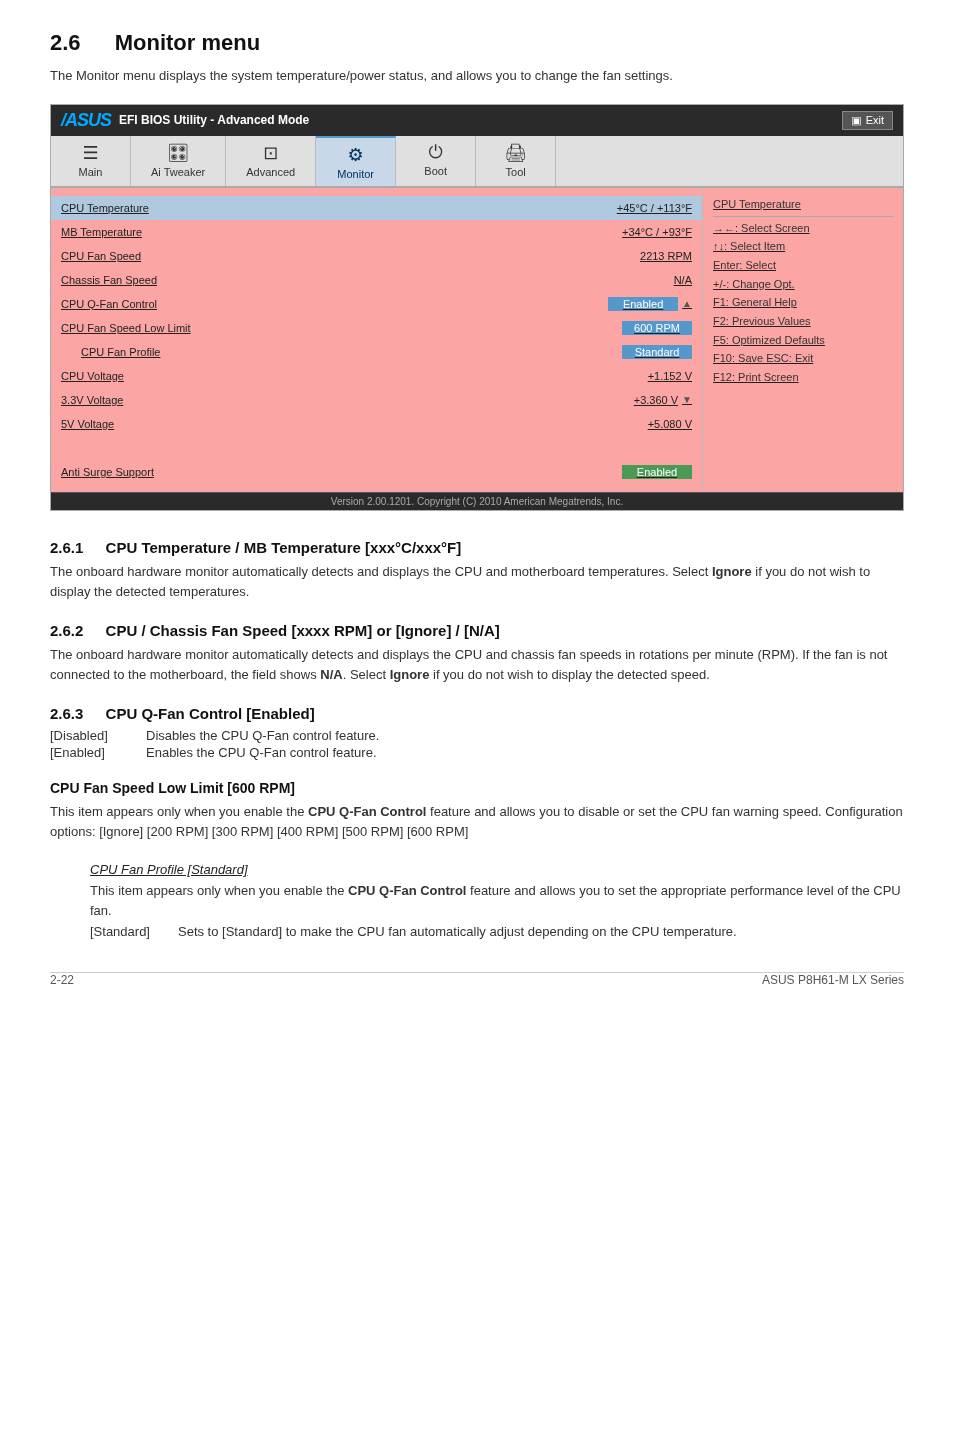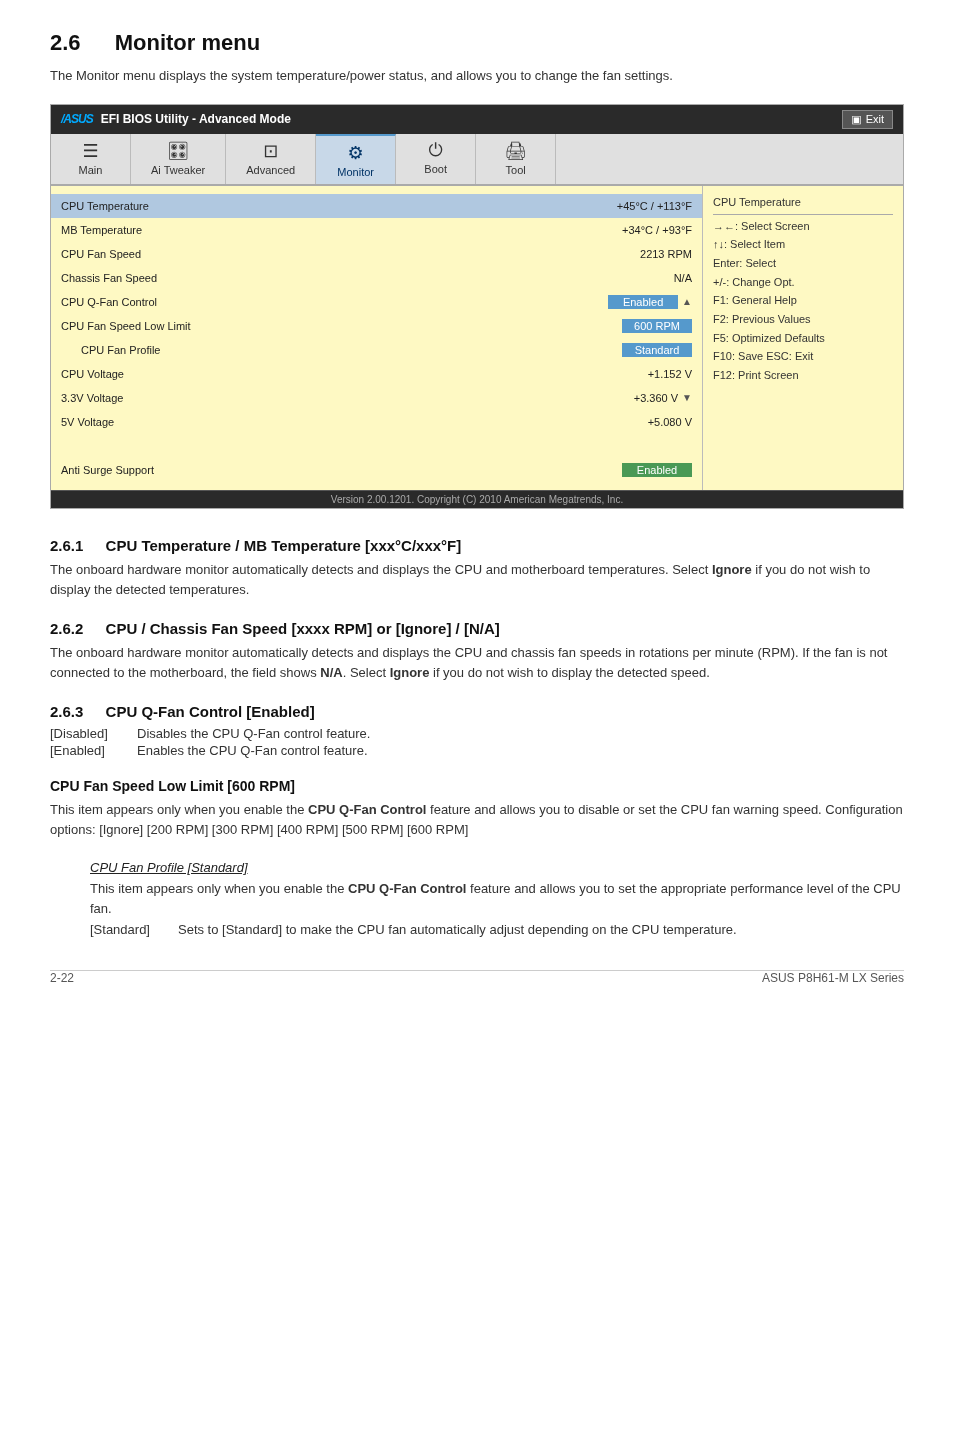--- a/index.html
+++ b/index.html
@@ -47,21 +47,21 @@
       display: flex;
       align-items: center;
       gap: 8px;
       font-size: 12px;
       font-weight: bold;
     }
     .asus-logo {
       color: #00aaff;
       font-style: italic;
       font-weight: 900;
-      font-size: 12px;
+      font-size: 18px;
       letter-spacing: -1px;
     }
     .bios-exit-btn {
       background: #555;
       color: #fff;
       font-size: 11px;
       padding: 2px 8px;
       border: 1px solid #888;
       display: flex;
       align-items: center;
@@ -90,22 +90,23 @@
       color: #003366;
     }
     .tab-icon {
       font-size: 18px;
       margin-bottom: 2px;
     }
 
     
     .bios-content {
       display: flex;
-      background: #fef9c3;
+      background: #fca5a5;
       min-height: 300px;
+      text-decoration: underline;
     }
     .bios-left {
       flex: 1;
       padding: 8px 0;
       border-right: 1px solid #bbb;
     }
     .bios-right {
       width: 200px;
       padding: 10px;
       font-size: 11px;
@@ -185,21 +186,21 @@
     .sub-text {
       font-size: 13px;
       color: #333;
       line-height: 1.55;
       margin-bottom: 4px;
     }
     .sub-text b { font-weight: bold; }
 
     .option-row {
       display: flex;
-      gap: 7px;
+      gap: 16px;
       margin-bottom: 2px;
       font-size: 13px;
     }
     .option-tag {
       min-width: 80px;
       color: #333;
     }
     .option-desc {
       color: #333;
     }

